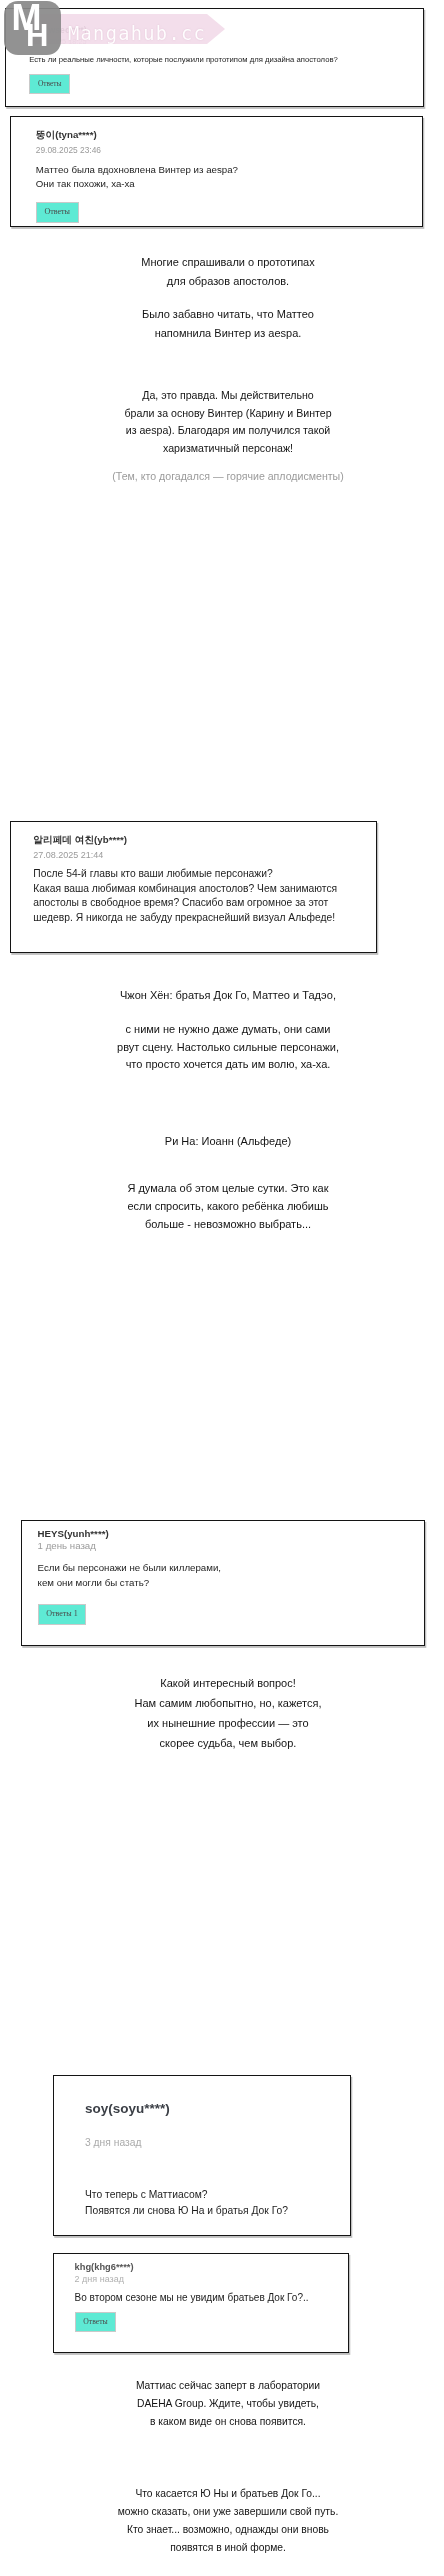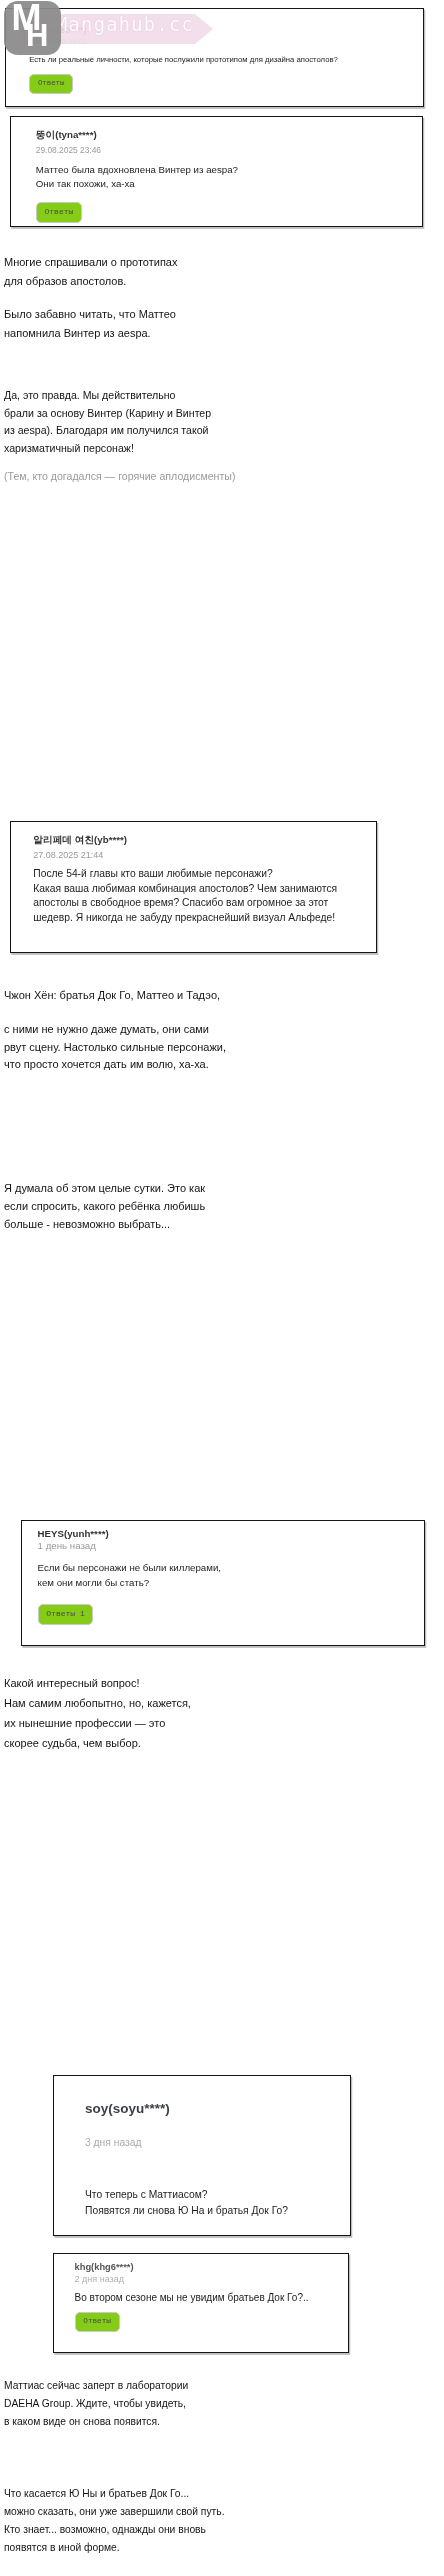--- a/index.html
+++ b/index.html
@@ -12,37 +12,37 @@
   .card{
     position:absolute;background:#fff;border:1.3px solid #141414;
     box-shadow:1.3px 1.9px 0 rgba(0,0,0,0.25);
     display:flex;flex-direction:column;align-items:flex-start;
     box-sizing:border-box;
   }
   .c-user{font-weight:bold;color:#333;}
   .c-date{color:#9a9a9a;}
   .c-text{color:#1d1d1d;white-space:pre-line;}
   .reply-btn{
-    background:#84cc16;border:0.6px solid #c9c9c9;border-radius:5px;
+    background:#5eead4;border:0.6px solid #c9c9c9;border-radius:0;
     color:#4a4a4a;font-size:8px;padding:5.2px 7.7px;line-height:1;
-    font-family:Liberation Mono, monospace;
+    font-family:Liberation Serif, serif;
   }
   
   .answer{
-    position:absolute;left:4px;right:0;
+    position:absolute;left:12px;right:0;text-align:center;
     white-space:pre-line;color:#141414;
   }
   .answer.muted{color:#9b9b9b;}
   
   #wm{position:absolute;left:0;top:0;width:232px;height:59px;z-index:5;}
   #wm-banner{
-    position:absolute;left:20px;top:14px;width:193px;height:30px;
+    position:absolute;left:32px;top:14px;width:193px;height:30px;
     background:rgba(242,219,233,0.92);
     clip-path:polygon(0 0, 175px 0, 100% 50%, 175px 100%, 0 100%);
-    display:flex;align-items:flex-start;
+    display:flex;align-items:flex-end;
   }
   #wm-banner span{
     padding-left:36px;
     font-family:"DejaVu Sans Mono", monospace;
     font-size:18.7px;letter-spacing:1.3px;
     color:rgba(255,255,255,0.96);
     text-shadow:0 0 1.3px rgba(210,160,190,0.6);
   }
   #wm-logo{
     position:absolute;left:3.9px;top:1.3px;width:57px;height:54px;
@@ -97,20 +97,21 @@
     <div class="c-text" style="font-size:10.3px;line-height:14.5px;margin-top:7.7px;">После 54-й главы кто ваши любимые персонажи?
 Какая ваша любимая комбинация апостолов? Чем занимаются
 апостолы в свободное время? Спасибо вам огромное за этот
 шедевр. Я никогда не забуду прекраснейший визуал Альфеде!</div>
   </div>
 
   <div class="answer" style="top:989px;font-size:11px;">Чжон Хён: братья Док Го, Маттео и Тадэо,</div>
   <div class="answer" style="top:1021px;font-size:11px;line-height:17.7px;">с ними не нужно даже думать, они сами
 рвут сцену. Настолько сильные персонажи,
 что просто хочется дать им волю, ха-ха.</div>
+  <div class="answer" style="top:1135px;font-size:11px;">Ри На: Иоанн (Альфеде)</div>
   <div class="answer" style="top:1179px;font-size:11px;line-height:18px;">Я думала об этом целые сутки. Это как
 если спросить, какого ребёнка любишь
 больше - невозможно выбрать...</div>
 
   <div class="card" style="left:20.6px;top:1520px;width:404px;height:126px;padding:7px 6.4px 0 16px;">
     <div class="c-user" style="font-size:9.7px;">HEYS(yunh****)</div>
     <div class="c-date" style="font-size:9.7px;margin-top:1.3px;">1 день назад</div>
     <div class="c-text" style="font-size:9.7px;line-height:15.5px;margin-top:8.4px;">Если бы персонажи не были киллерами,
 кем они могли бы стать?</div>
     <button class="reply-btn" style="margin-top:13.5px;">Ответы 1</button>

